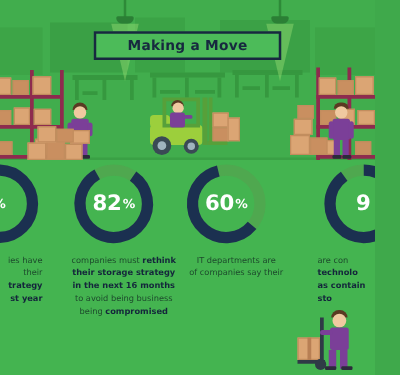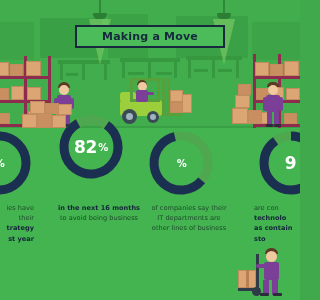--- a/index.html
+++ b/index.html
@@ -259,37 +259,38 @@
     <svg width="70" height="70" viewBox="0 0 70 70" aria-hidden="true">
       <circle cx="35" cy="35" r="27" fill="none" stroke="#4fa84f" stroke-width="9"></circle>
       <circle id="arc0" cx="35" cy="35" r="27" fill="none" stroke="#1b3050" stroke-width="9" stroke-linecap="butt" transform="rotate(-90 35 35)" stroke-dasharray="149.28848289858698 169.64600329384882"></circle>
     </svg>
     <div class="pct">
       <span></span>
         <small>%</small>
     </div>
   </div>
 
-  <div class="donut" style="left:56px;top:112px;">
+  <div class="donut" style="left:56px;top:128px;">
     <svg width="70" height="70" viewBox="0 0 70 70" aria-hidden="true">
       <circle cx="35" cy="35" r="27" fill="none" stroke="#4fa84f" stroke-width="9"></circle>
       <circle id="arc1" cx="35" cy="35" r="27" fill="none" stroke="#1b3050" stroke-width="9" stroke-linecap="butt" transform="rotate(-55 35 35)" stroke-dasharray="139.109722700956 169.64600329384882"></circle>
     </svg>
     <div class="pct">
       <span>82</span>
         <small>%</small>
     </div>
   </div>
 
   <div class="donut" style="left:146px;top:128px;">
     <svg width="70" height="70" viewBox="0 0 70 70" aria-hidden="true">
       <circle cx="35" cy="35" r="27" fill="none" stroke="#4fa84f" stroke-width="9"></circle>
       <circle id="arc2" cx="35" cy="35" r="27" fill="none" stroke="#1b3050" stroke-width="9" stroke-linecap="butt" transform="rotate(40 35 35)" stroke-dasharray="101.78760197630929 169.64600329384882"></circle>
     </svg>
     <div class="pct">
+      <span>60</span>
         <small>%</small>
     </div>
   </div>
 
   <div class="donut" style="left:256px;top:128px;">
     <svg width="70" height="70" viewBox="0 0 70 70" aria-hidden="true">
       <circle cx="35" cy="35" r="27" fill="none" stroke="#4fa84f" stroke-width="9"></circle>
       <circle id="arc3" cx="35" cy="35" r="27" fill="none" stroke="#1b3050" stroke-width="9" stroke-linecap="butt" transform="rotate(-90 35 35)" stroke-dasharray="152.68140296446396 169.64600329384882"></circle>
     </svg>
     <div class="pct">
@@ -299,28 +300,30 @@
   </div>
 
   <div class="stat-text edge" style="left:-62px;top:203px;text-align:right;" id="txt0">
       <div>ies have</div>
       <div>their</div>
       <div><b>trategy</b></div>
       <div><b>st year</b></div>
     </div>
 
   <div class="stat-text" style="left:51px;top:203px;" id="txt1">
+      <div>companies must <b>rethink</b></div>
+      <div><b>their storage strategy</b></div>
       <div><b>in the next 16 months</b></div>
       <div>to avoid being business</div>
+      <div>being <b>compromised</b></div>
     </div>
 
   <div class="stat-text" style="left:141px;top:203px;" id="txt2">
+      <div>IT departments are</div>
       <div>of companies say their</div>
-      <div>IT departments are</div>
-      <div>other lines of business</div>
     </div>
 
   <div class="stat-text edge" style="left:254px;top:203px;text-align:left;" id="txt3">
       <div>are con</div>
       <div><b>technolo</b></div>
       <div><b>as contain</b></div>
       <div><b>sto</b></div>
     </div>
 
 </div>

